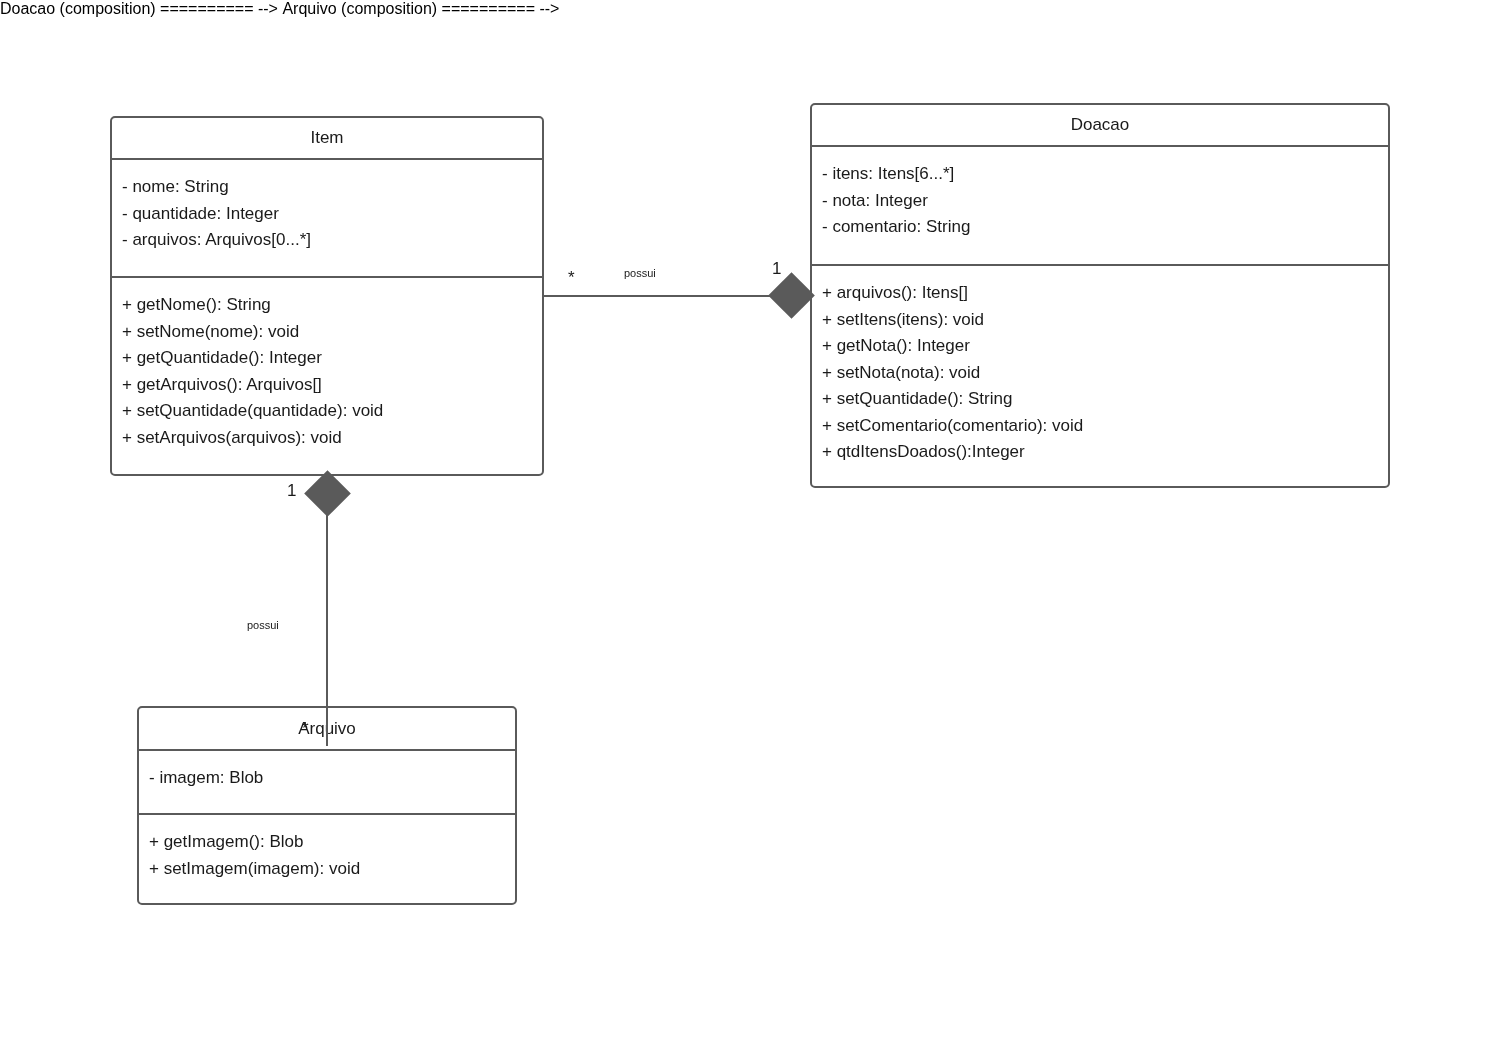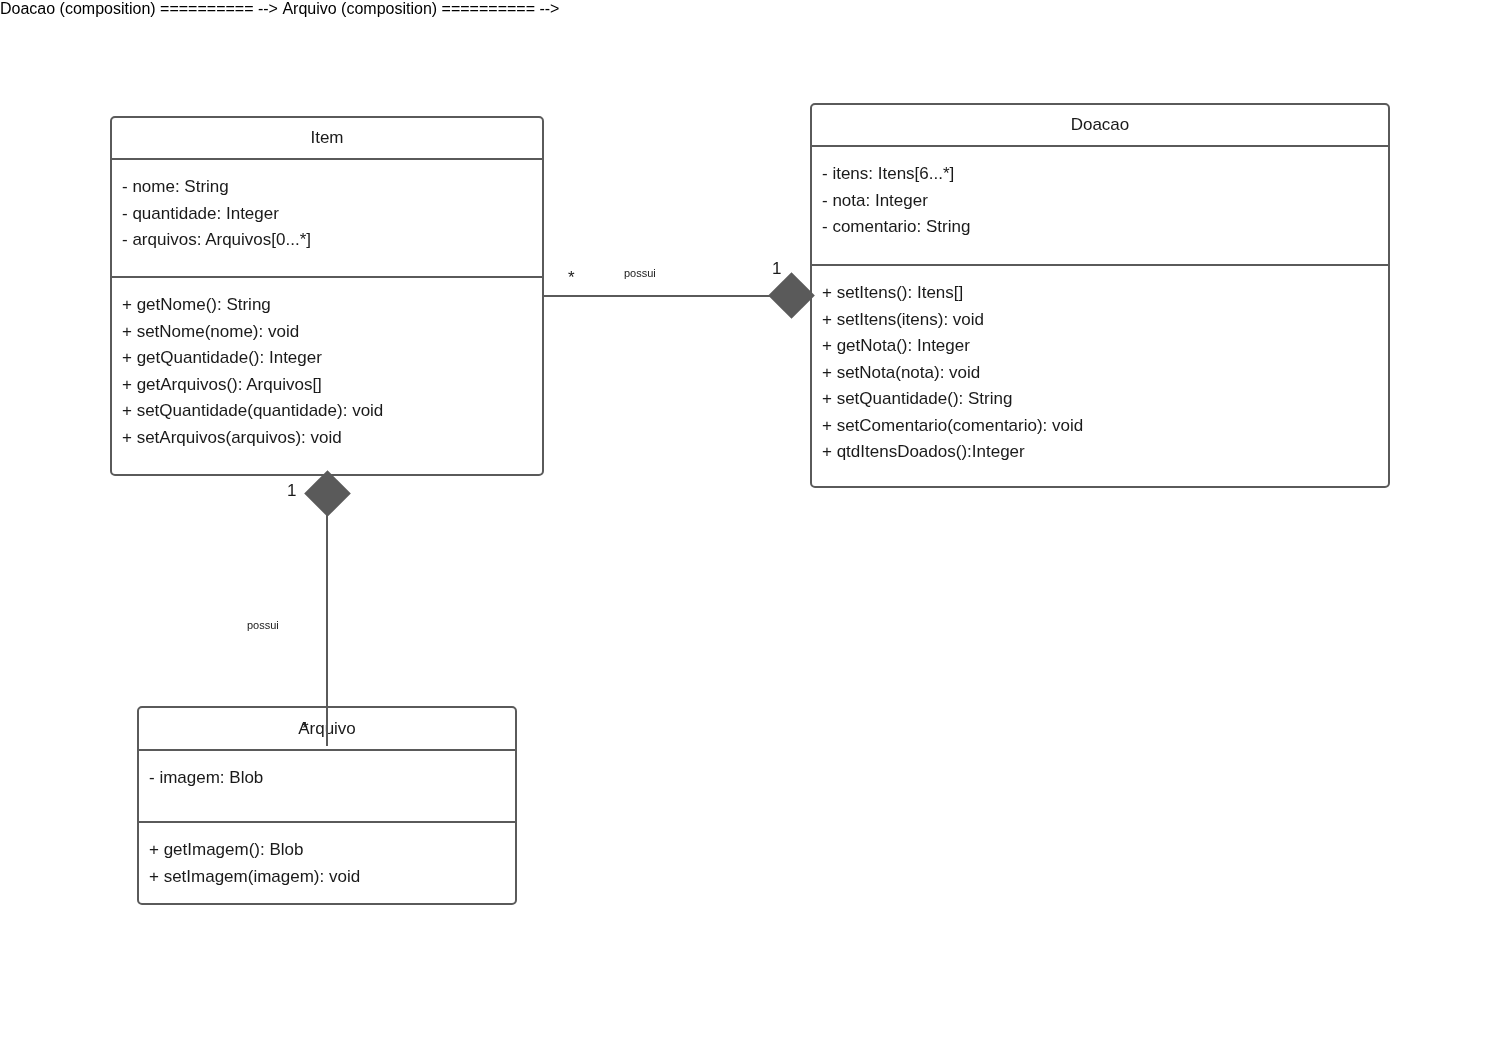--- a/index.html
+++ b/index.html
@@ -106,36 +106,36 @@
   <div class="uml-class" style="left:810px; top:103px; width:580px; height:385px;">
     <div class="uml-title" style="height:42px;">
       <span>Doacao</span>
     </div>
     <div class="uml-section divided" style="height:119px;">
       <div class="uml-row">- itens: Itens[6...*]</div>
       <div class="uml-row">- nota: Integer</div>
       <div class="uml-row">- comentario: String</div>
     </div>
     <div class="uml-section">
-      <div class="uml-row">+ setItens(): Itens[]</div>
+      <div class="uml-row">+ arquivos(): Itens[]</div>
       <div class="uml-row">+ setItens(itens): void</div>
       <div class="uml-row">+ getNota(): Integer</div>
       <div class="uml-row">+ setNota(nota): void</div>
       <div class="uml-row">+ setQuantidade(): String</div>
       <div class="uml-row">+ setComentario(comentario): void</div>
       <div class="uml-row">+ qtdItensDoados():Integer</div>
     </div>
   </div>
 
   
   <div class="uml-class" style="left:137px; top:706px; width:380px; height:199px;">
     <div class="uml-title" style="height:43px;">
       <span>Arquivo</span>
     </div>
-    <div class="uml-section divided" style="height:72px;">
+    <div class="uml-section divided" style="height:64px;">
       <div class="uml-row">- imagem: Blob</div>
     </div>
     <div class="uml-section">
       <div class="uml-row">+ getImagem(): Blob</div>
       <div class="uml-row">+ setImagem(imagem): void</div>
     </div>
   </div>
 
    Doacao (composition) ========== --&gt;
   <div class="edge-line edge-h" style="left:544px; top:295px; width:248px;"></div>

